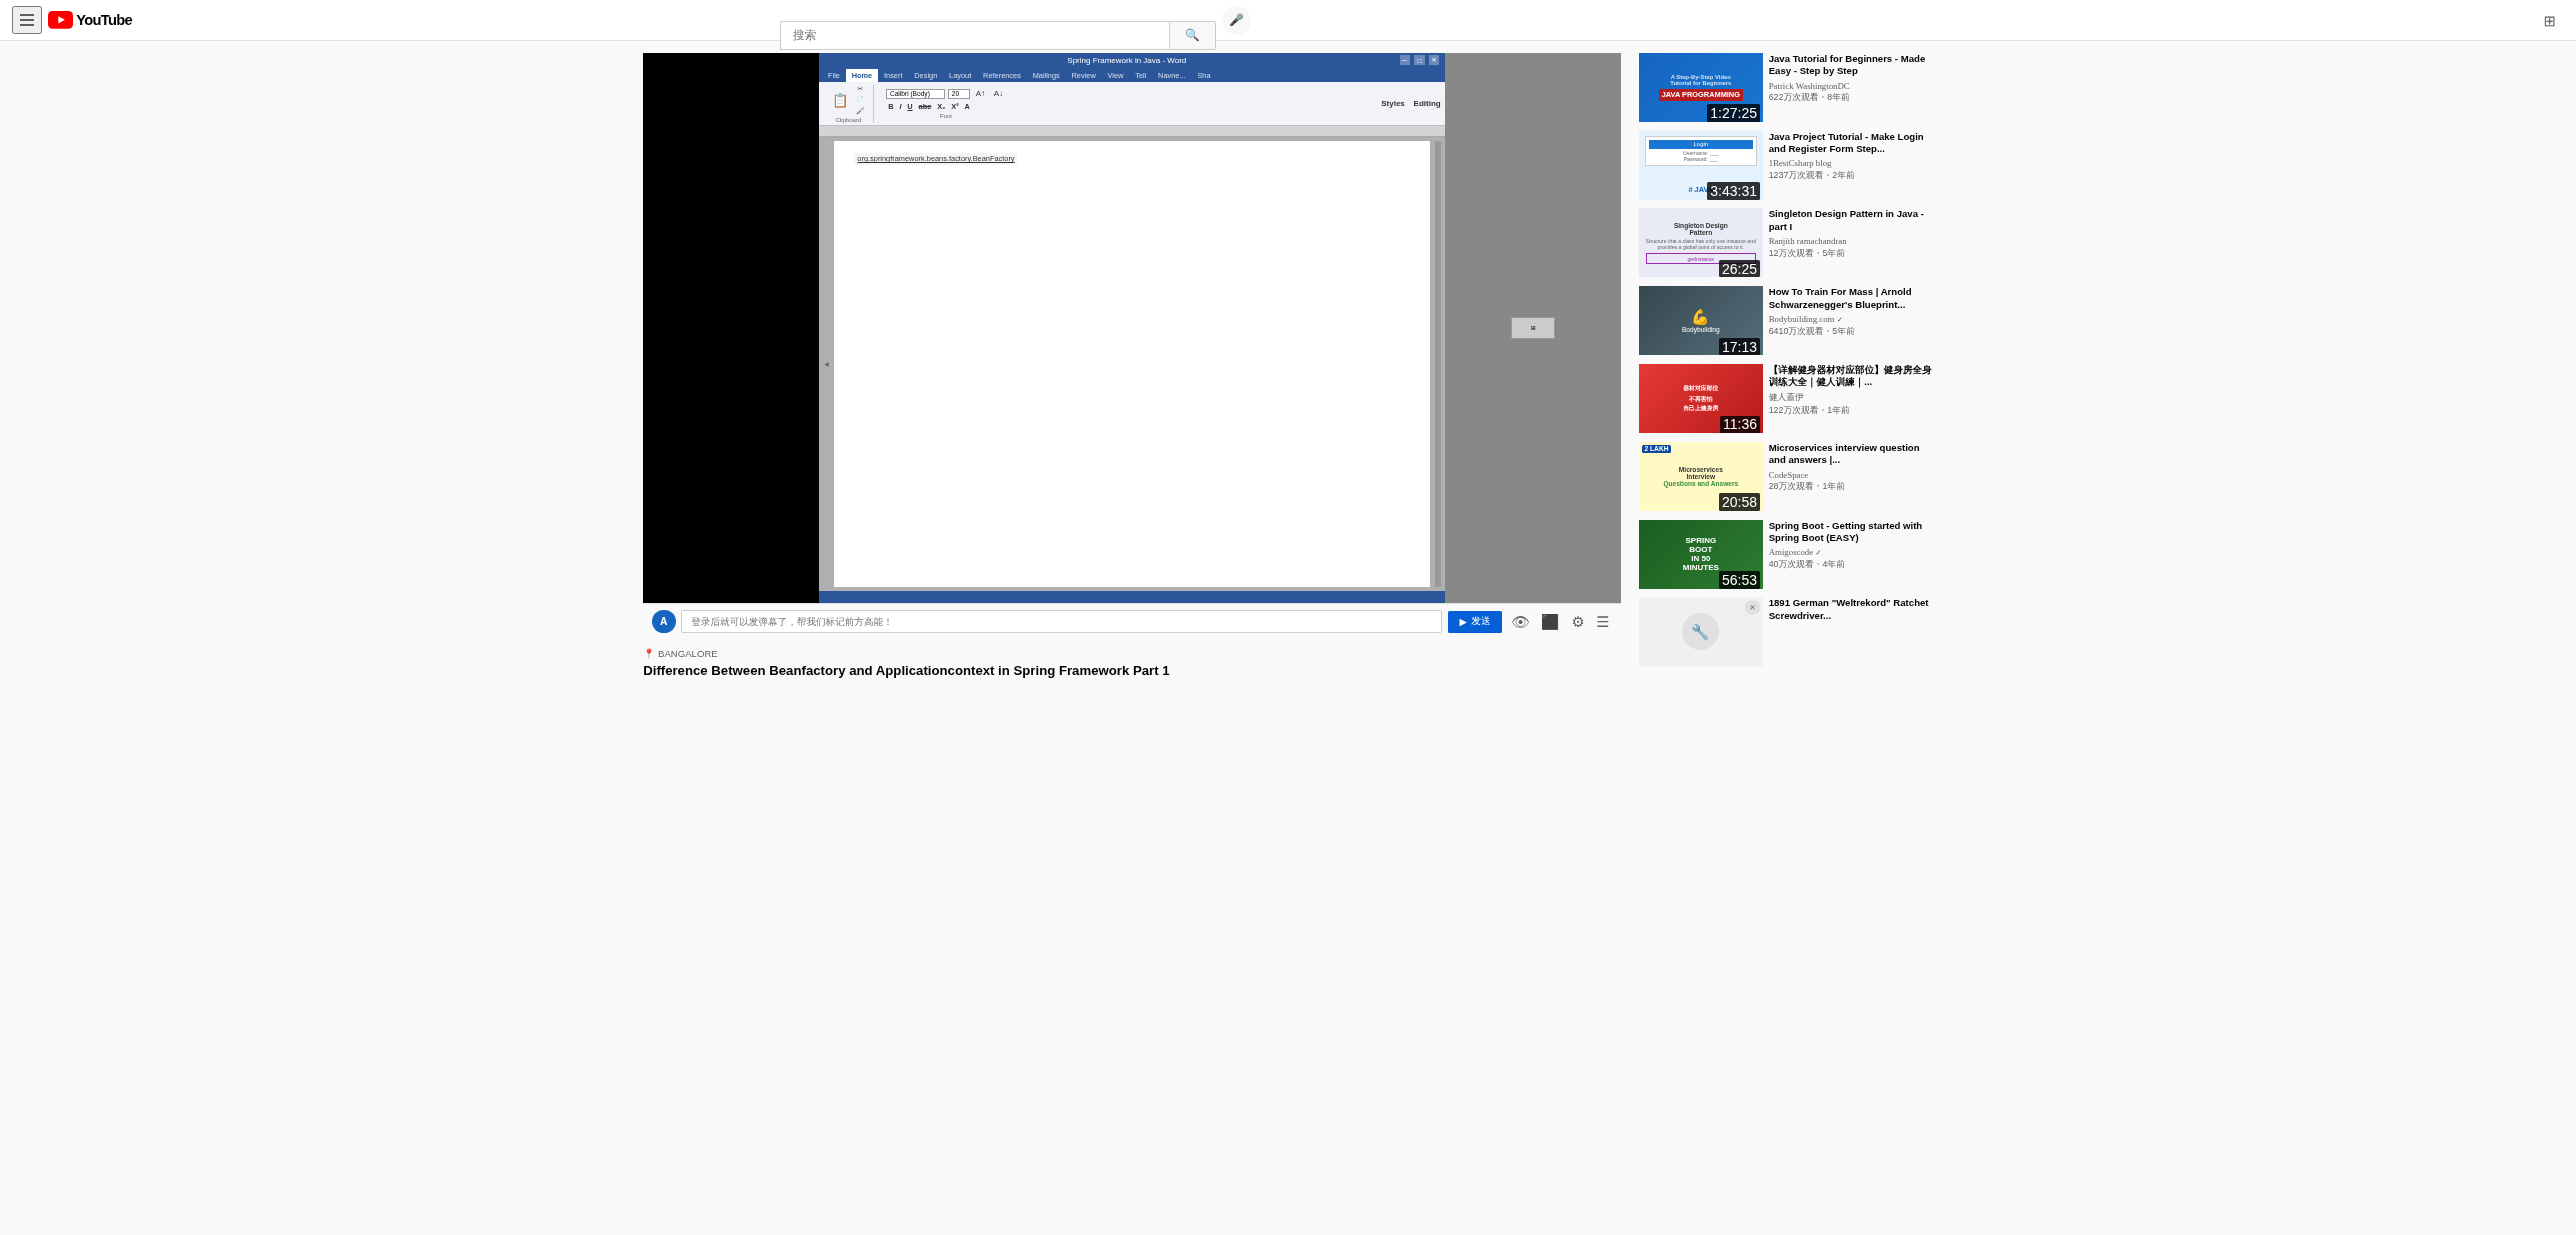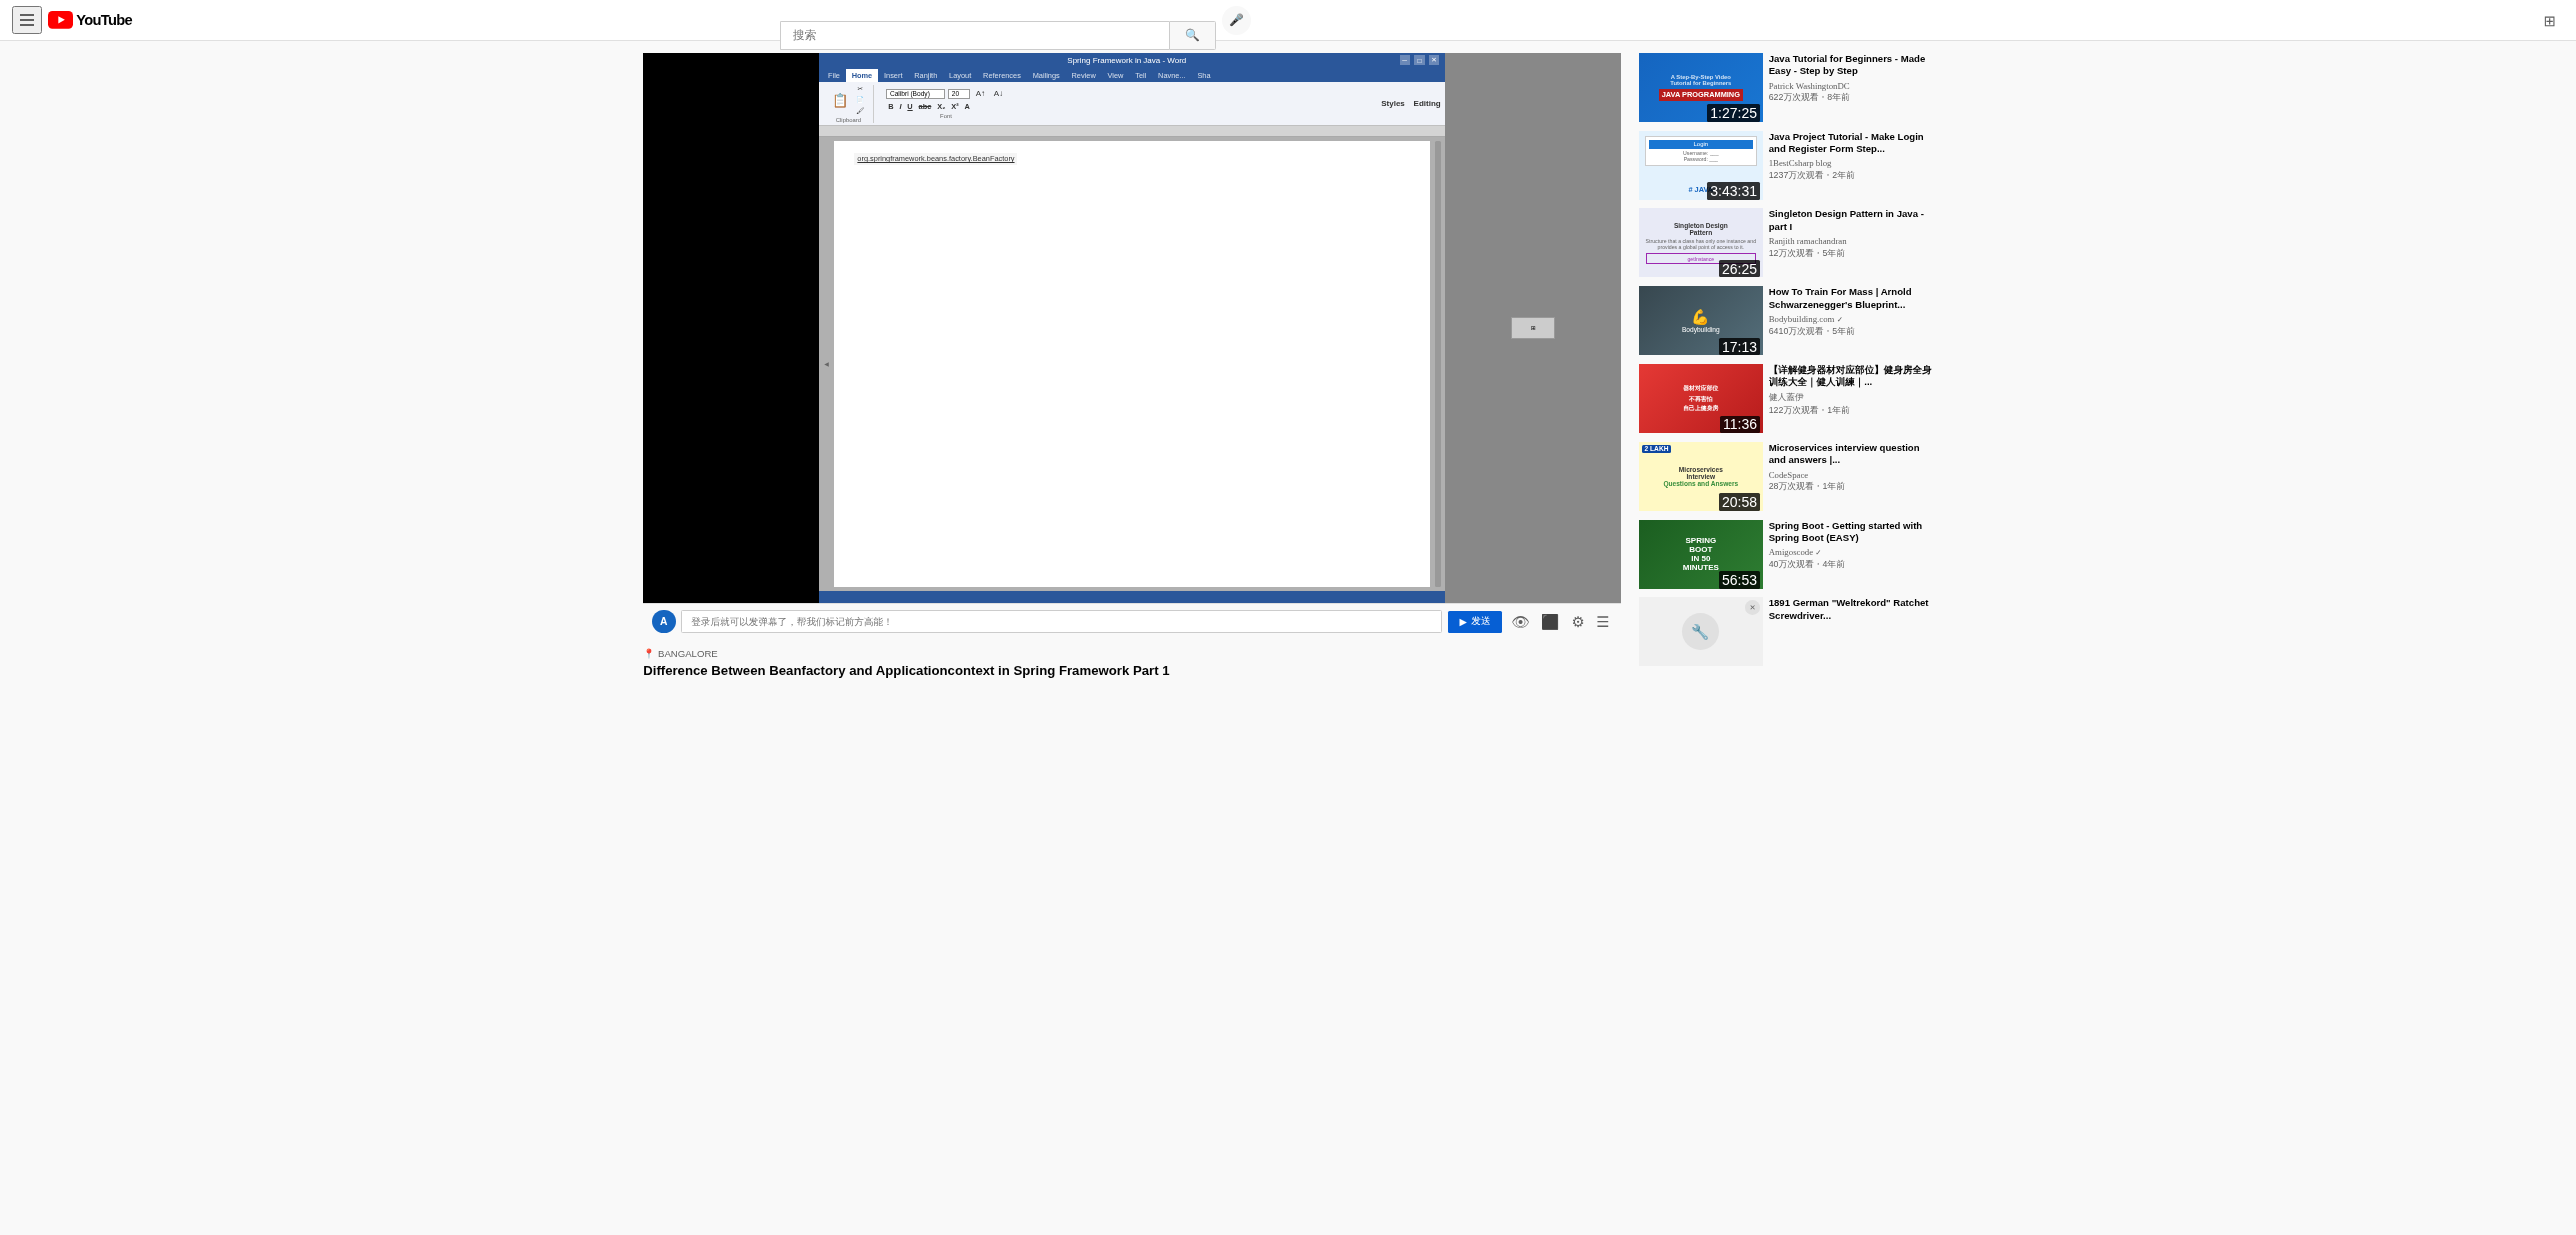--- a/index.html
+++ b/index.html
@@ -484,21 +484,21 @@
               <div class="word-titlebar-btn">□</div>
               <div class="word-titlebar-btn">✕</div>
             </div>
           </div>
 
           <div class="word-ribbon">
             <div class="word-ribbon-tabs">
               <div class="word-tab">File</div>
               <div class="word-tab active">Home</div>
               <div class="word-tab">Insert</div>
-              <div class="word-tab">Ranjith</div>
+              <div class="word-tab">Design</div>
               <div class="word-tab">Layout</div>
               <div class="word-tab">References</div>
               <div class="word-tab">Mailings</div>
               <div class="word-tab">Review</div>
               <div class="word-tab">View</div>
               <div class="word-tab">Tell</div>
               <div class="word-tab">Navne...</div>
               <div class="word-tab">Sha</div>
             </div>
           </div>

